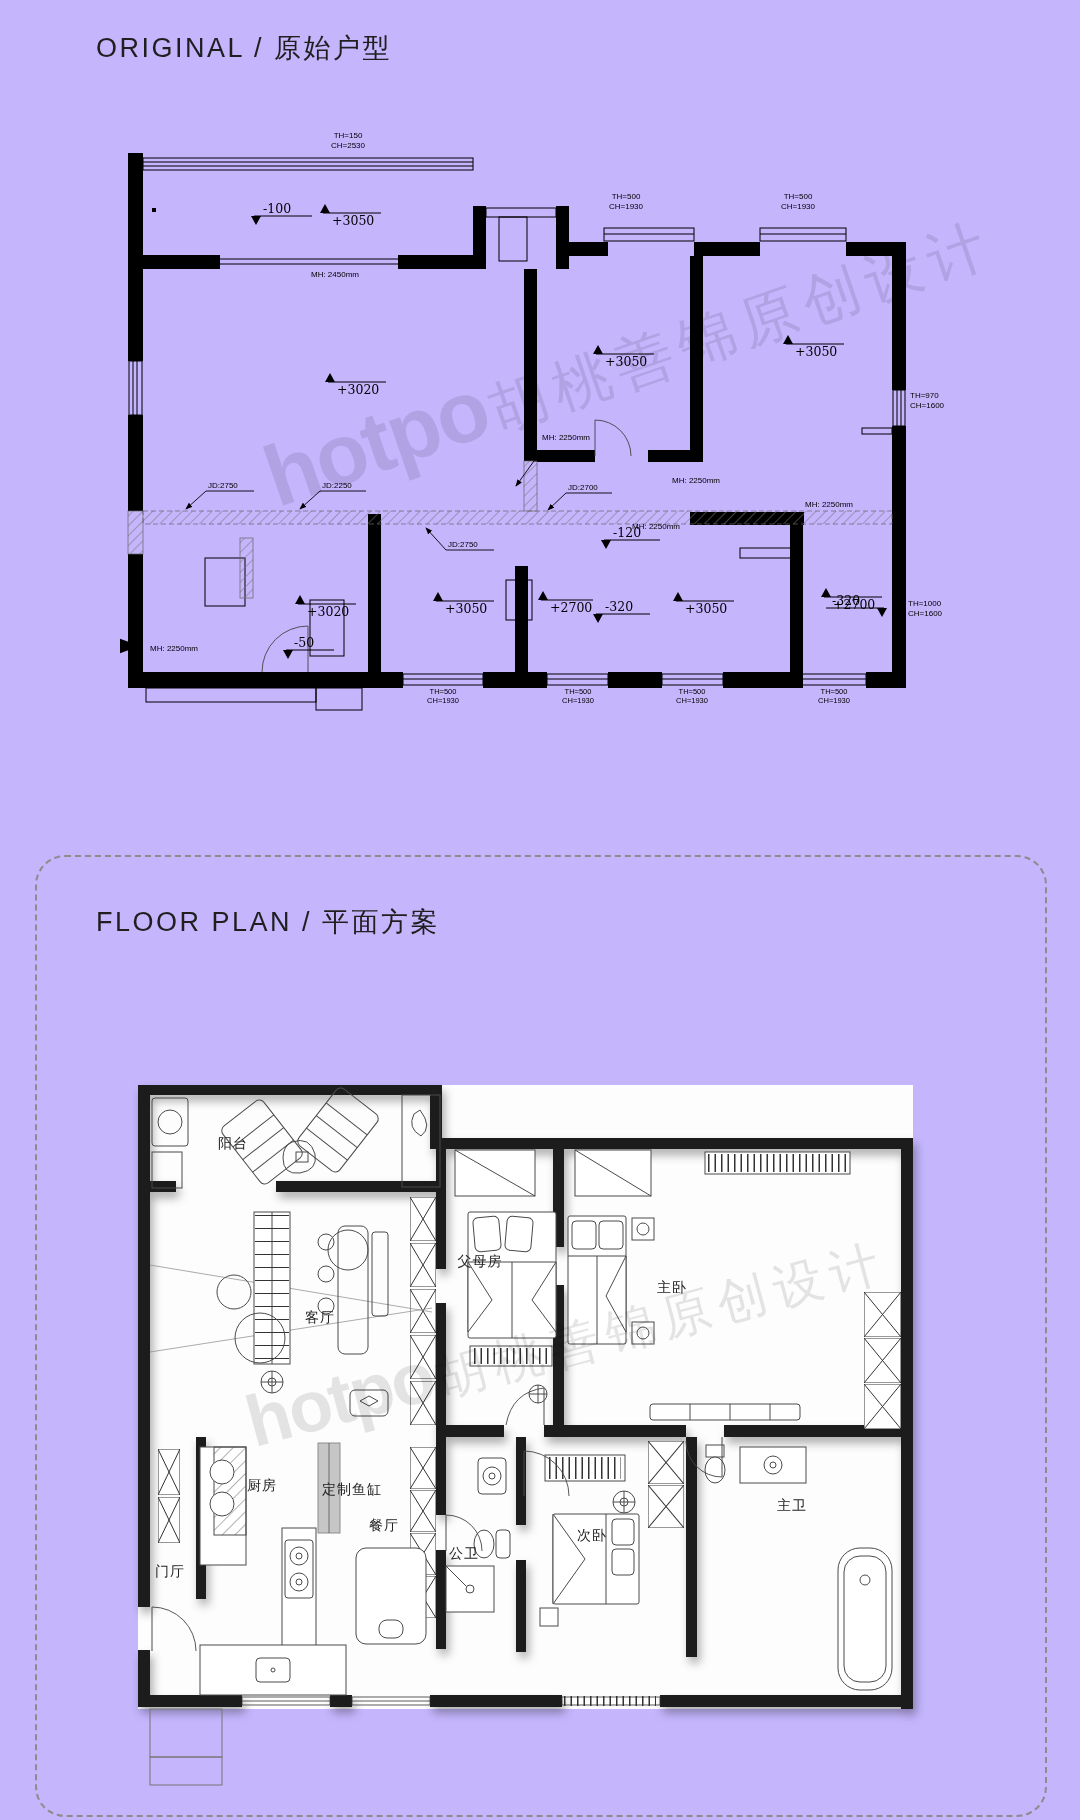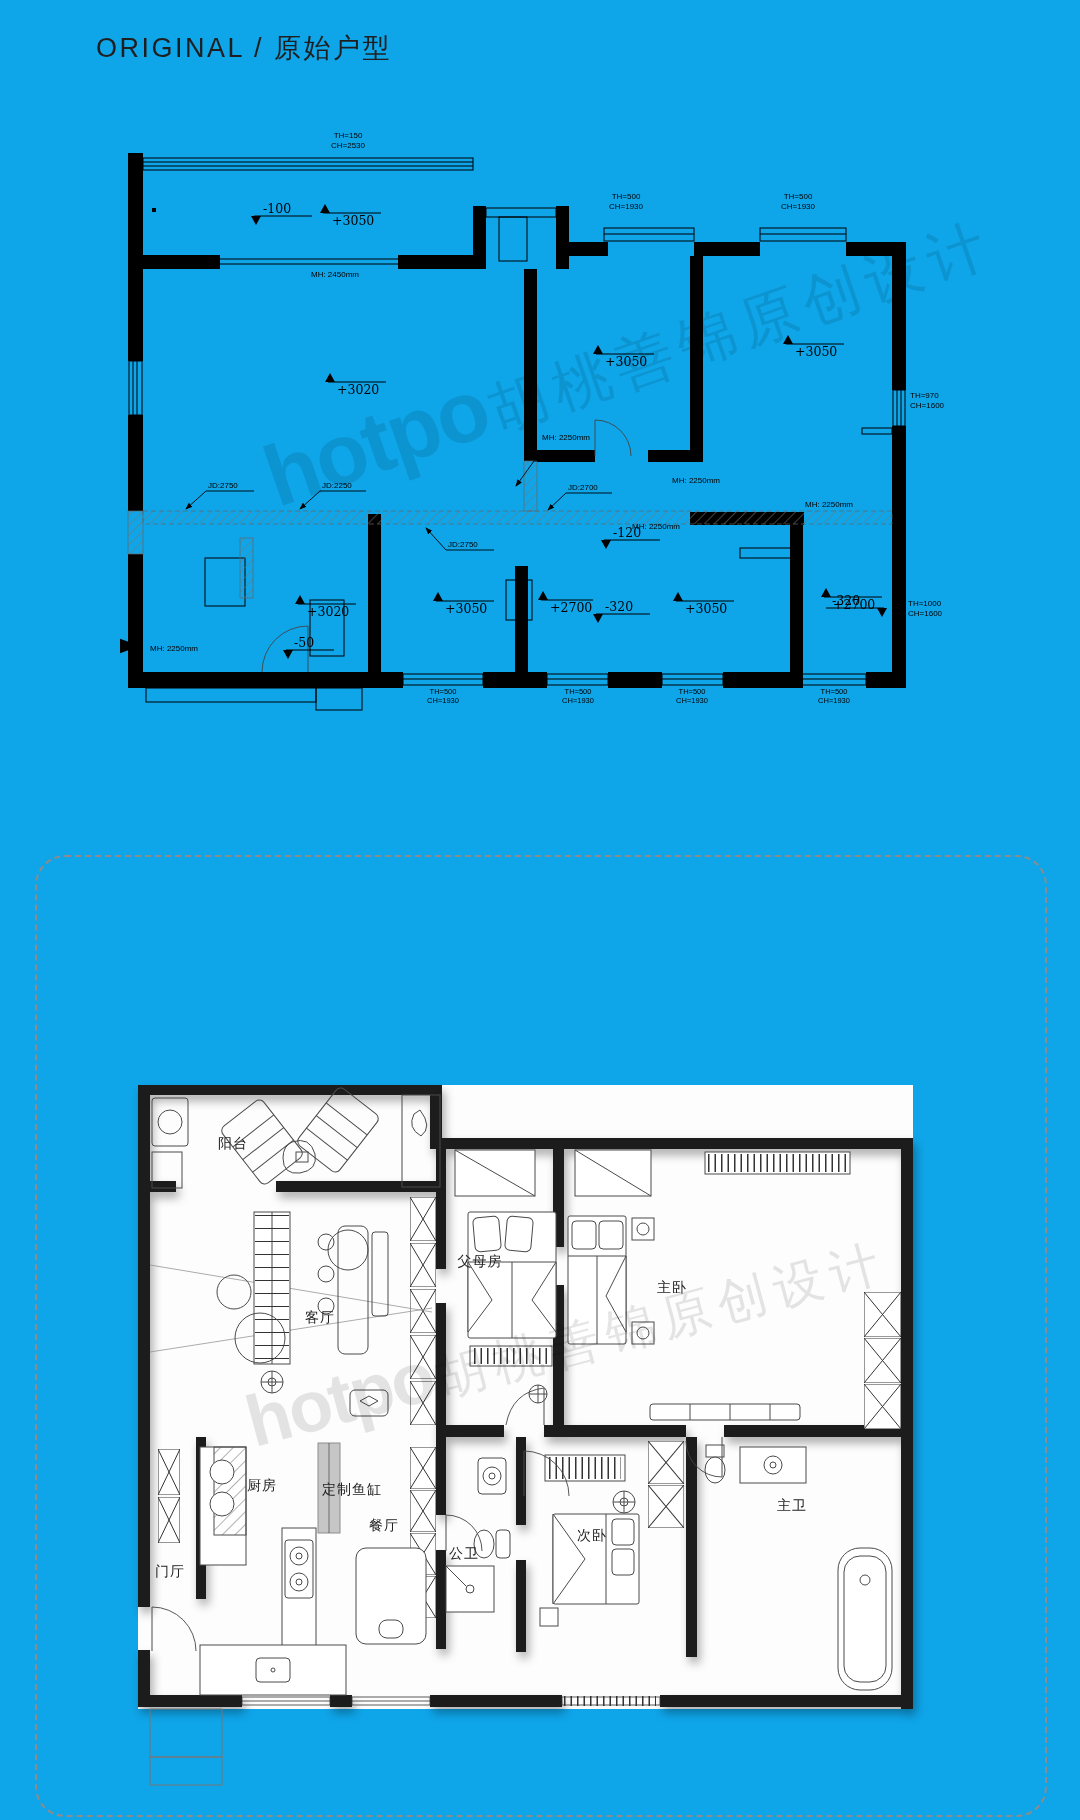--- a/index.html
+++ b/index.html
@@ -1,16 +1,16 @@
 <!DOCTYPE html>
 <html><head>
 <meta charset="utf-8">
 <style>
   html,body{margin:0;padding:0;background:#fff;}
-  .page{position:relative;width:1080px;height:1820px;background:#0ea5e9;overflow:hidden;
+  .page{position:relative;width:1080px;height:1820px;background:#c4b5fd;overflow:hidden;
         font-family:"Liberation Sans",sans-serif;}
   .sec-title{position:absolute;left:96px;font-size:27px;font-weight:400;color:#1f1f1f;
              letter-spacing:2.5px;white-space:nowrap;}
   #title-original{top:30px;}
   #title-floorplan{top:904px;}
   .frame{position:absolute;left:35px;top:855px;width:1008px;height:958px;
          border:2px dashed #8c8c8c;border-radius:30px;}
   .plan-svg{position:absolute;}
   #svg-original{left:120px;top:112px;width:840px;height:600px;}
   #svg-floorplan{left:125px;top:1030px;width:800px;height:780px;}
@@ -267,20 +267,21 @@
       <line x1="446" y1="550" x2="494" y2="550"></line>
       <line x1="446" y1="550" x2="426" y2="528" marker-end="url(#arw)"></line>
       </g>
   </svg>
 
   <div class="wm" id="wm-top">
     <span class="logo">hotpo</span>
     <span class="zh">胡桃善锦原创设计</span>
   </div>
 
+  <div class="sec-title" id="title-floorplan">FLOOR PLAN / 平面方案</div>
 
   <div class="frame"></div>
 
   <svg id="svg-floorplan" class="plan-svg" viewBox="125 1030 800 780">
     <defs>
       <filter id="sh" x="-20%" y="-20%" width="150%" height="150%">
         <feDropShadow dx="3" dy="6" stdDeviation="5" flood-color="#000" flood-opacity="0.32"></feDropShadow>
       </filter>
       <pattern id="hatch2" width="9" height="9" patternUnits="userSpaceOnUse" patternTransform="rotate(45)">
         <line x1="0" y1="0" x2="0" y2="9" stroke="#666" stroke-width="1"></line>

